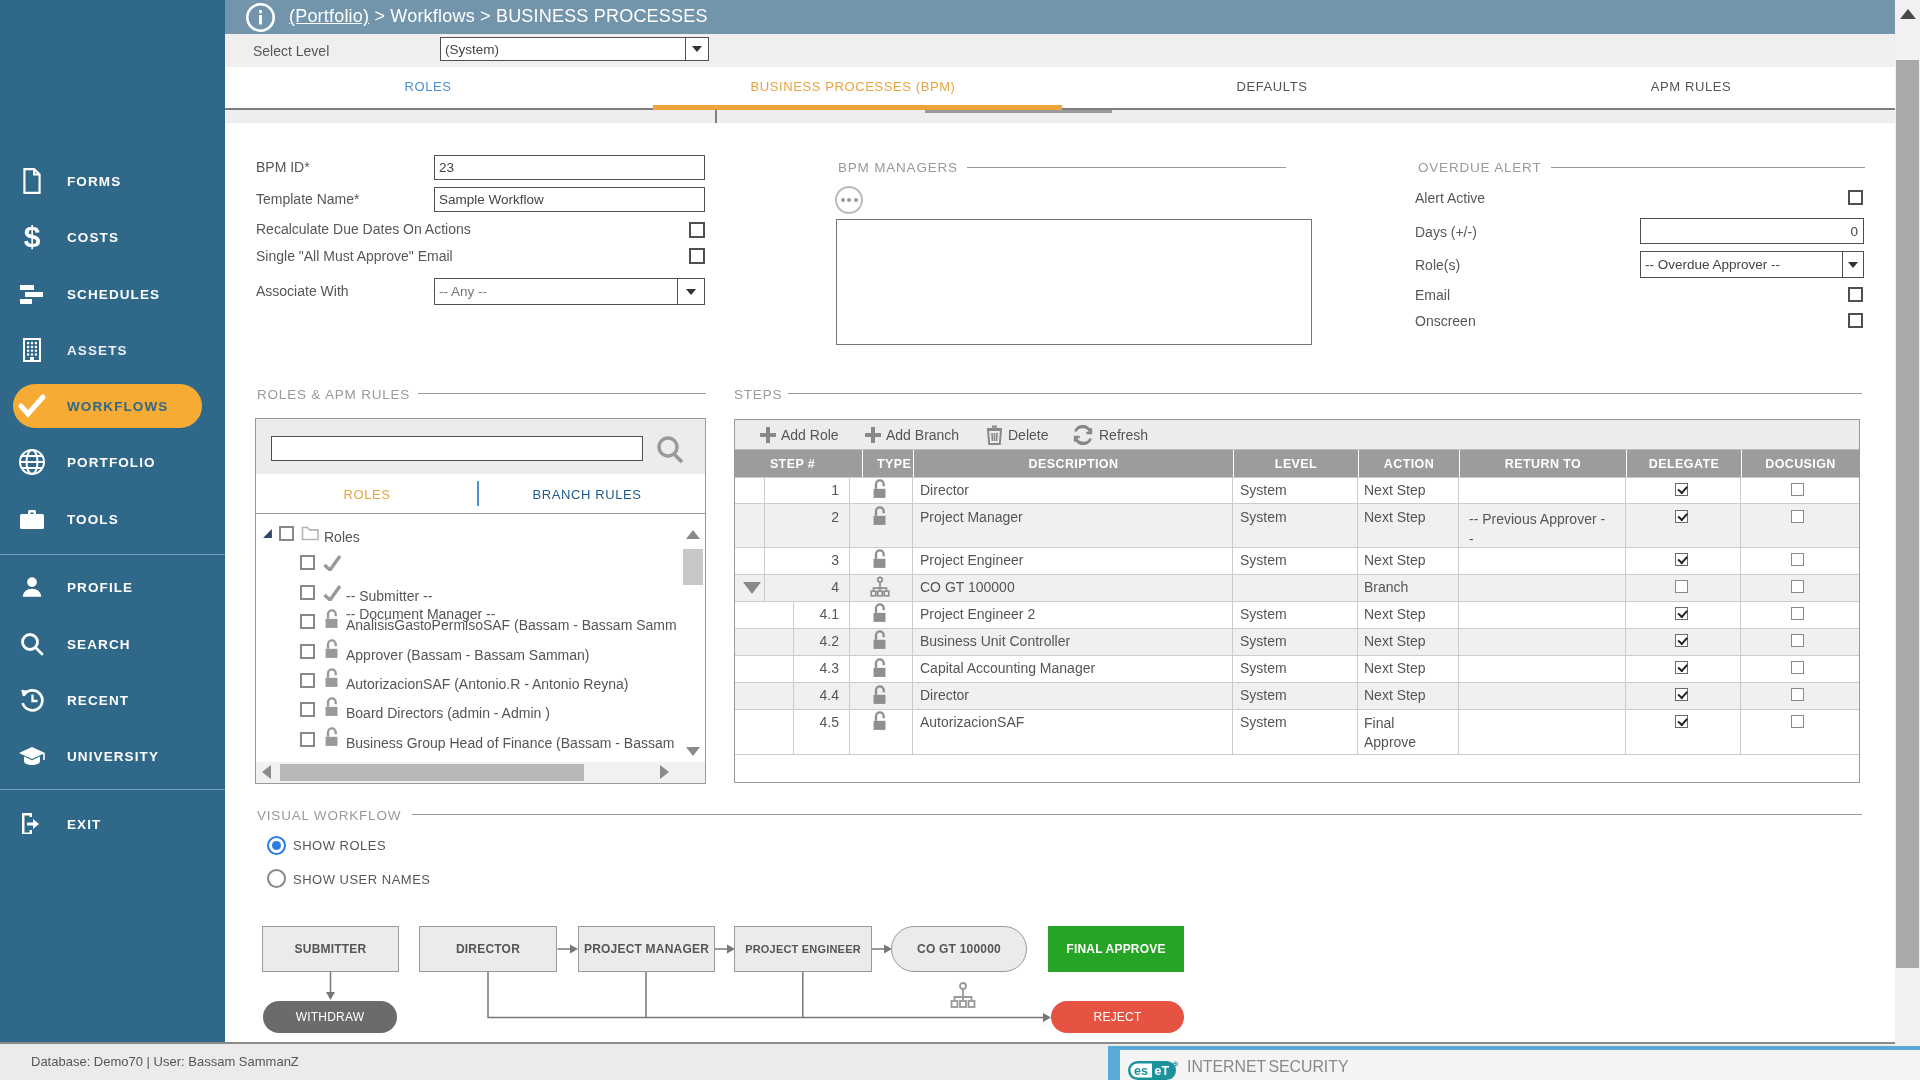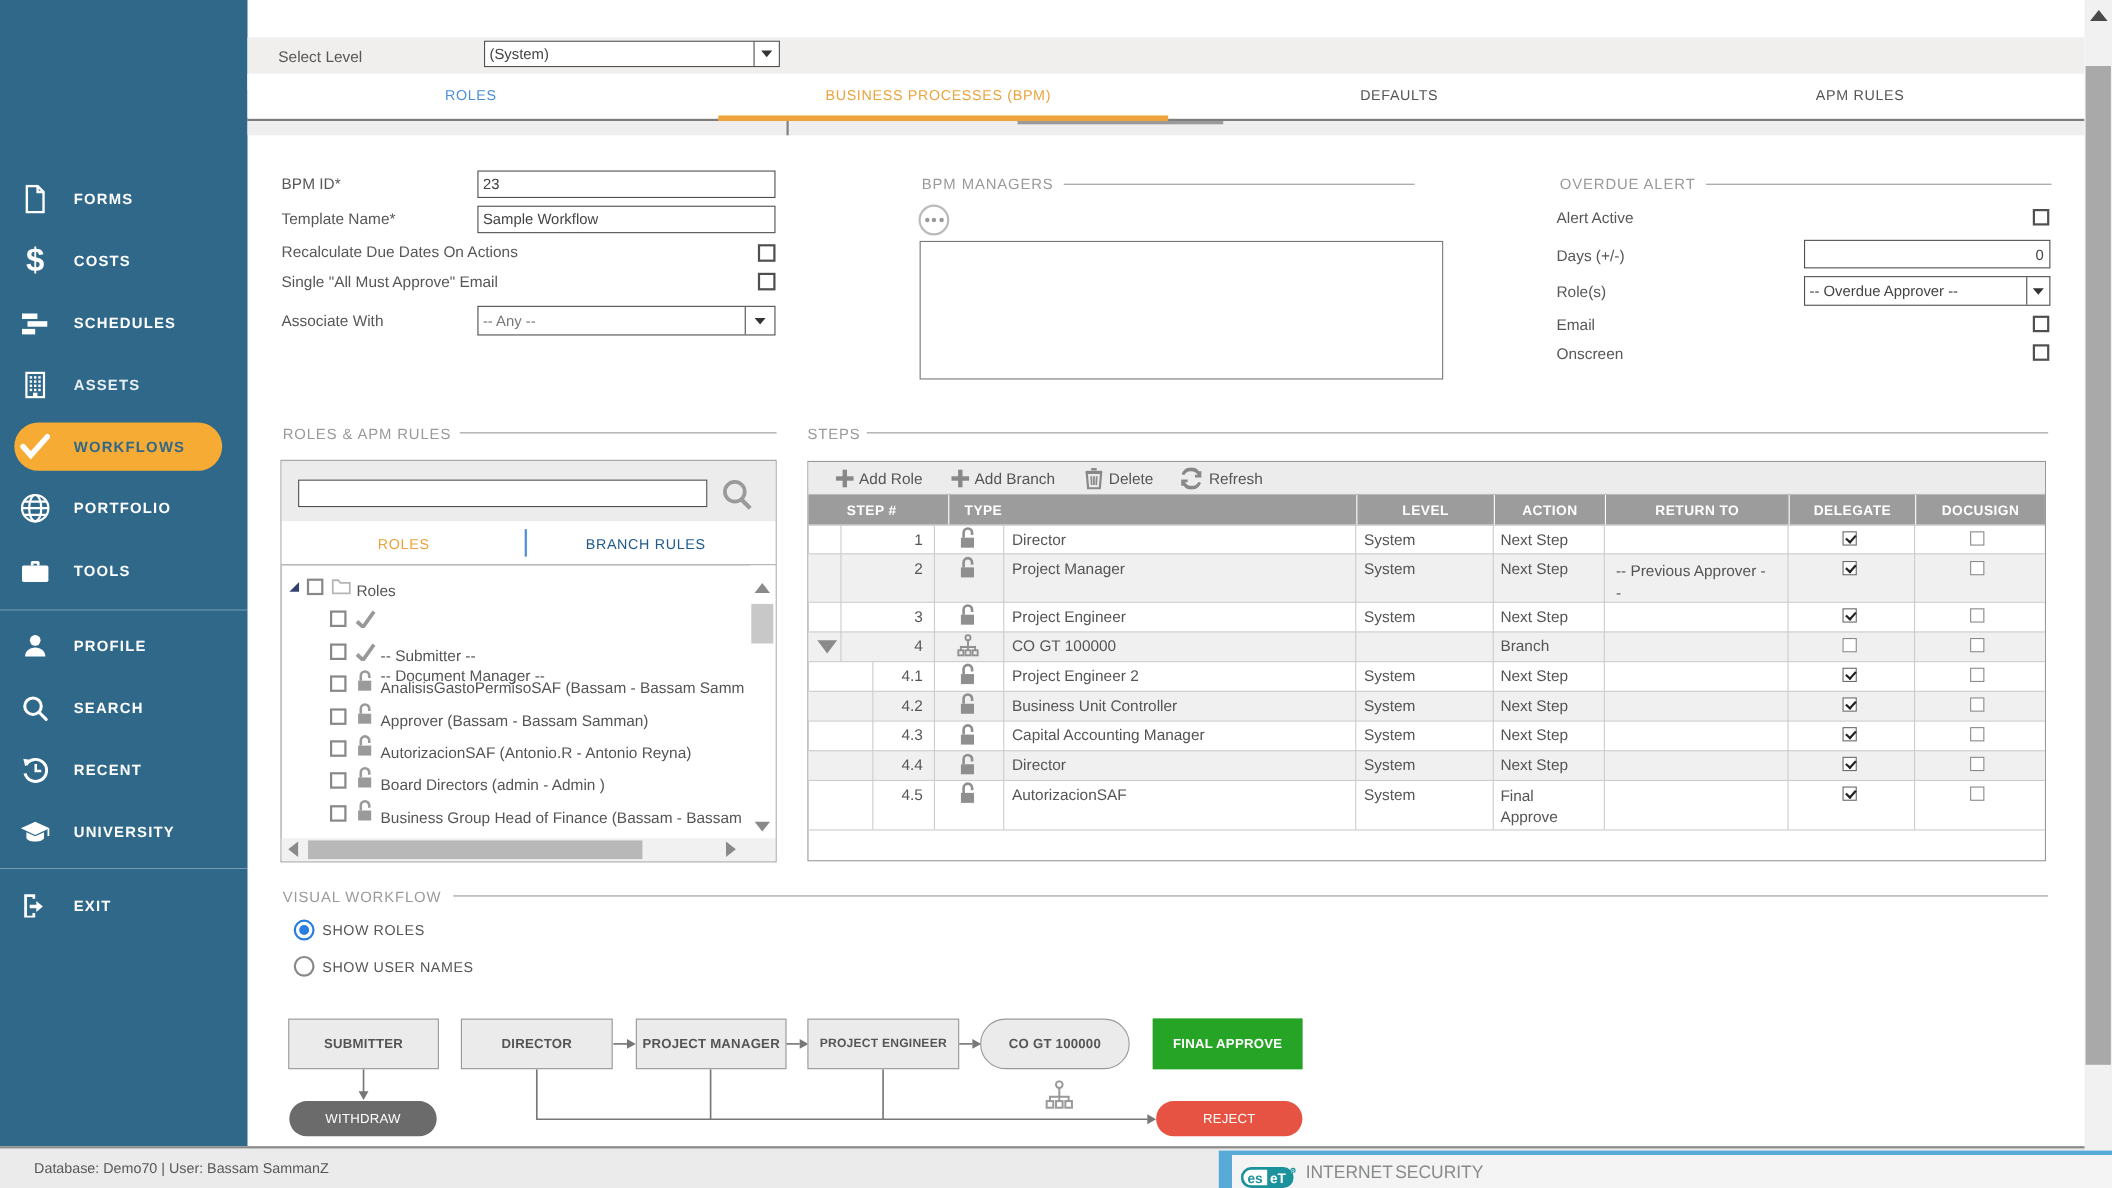--- a/index.html
+++ b/index.html
@@ -177,20 +177,28 @@
         <span class="micon">
     <svg width="26" height="26" viewBox="0 0 26 26" fill="#fff">
             <path d="M3 2h10v4h-2.5V4.5H5.5v17h5V19H13v4H3z"></path>
             <path d="M14 8l6 5-6 5v-3.4h-6v-3.2h6z"></path>
           </svg>
   </span>
         <span class="mlabel">EXIT</span>
       </div>
 </div>
 
+<div id="topbar">
+  <svg style="position:absolute;left:20px;top:2px;" width="31" height="31" viewBox="0 0 31 31">
+        <circle cx="15.5" cy="15.5" r="13.2" fill="none" stroke="#fff" stroke-width="2.6"></circle>
+        <rect x="14.1" y="13" width="2.8" height="9.5" fill="#fff"></rect>
+        <rect x="14.1" y="8" width="2.8" height="3.2" fill="#fff"></rect>
+      </svg>
+  <div id="crumb"><span style="text-decoration:underline;">(Portfolio)</span> &gt; Workflows &gt; BUSINESS PROCESSES</div>
+</div>
 <div id="selbar">
   <div class="lbl" style="left:28px;top:9px;">Select Level</div>
   <div class="inp" style="left:215px;top:3px;width:269px;height:24px;">(System)
     <div class="ddarrowbox" style="width:23px;">
           <span class="tri-d"></span>
         </div>
   </div>
 </div>
 <div id="tabrow">
   <div class="tab" style="left:203px;color:#4a90d9;">ROLES</div>
@@ -356,20 +364,21 @@
     <svg style="position:absolute;left:338px;top:5px;" width="20" height="20" viewBox="0 0 24 24" fill="#888">
           <path d="M12 4a8 8 0 0 1 6.9 4H16v3h7V4h-2.6a10.9 10.9 0 0 0-19 3.4l2.9.8A8 8 0 0 1 12 4z"></path>
           <path d="M12 20a8 8 0 0 1-6.9-4H8v-3H1v7h2.6a10.9 10.9 0 0 0 19-3.4l-2.9-.8A8 8 0 0 1 12 20z"></path>
         </svg>
     <div class="cell" style="left:364px;top:7px;">Refresh</div>
   </div>
 
   <div class="abs" style="left:0;top:30px;width:1124px;height:27px;background:#9c9c9c;">
     <div class="th" style="left:0;width:115px;border-left:none;">STEP #</div>
     <div class="th" style="left:127px;width:63px;">TYPE</div>
+    <div class="th" style="left:178px;width:320px;">DESCRIPTION</div>
     <div class="th" style="left:498px;width:125px;">LEVEL</div>
     <div class="th" style="left:623px;width:101px;">ACTION</div>
     <div class="th" style="left:724px;width:167px;">RETURN TO</div>
     <div class="th" style="left:891px;width:115px;">DELEGATE</div>
     <div class="th" style="left:1006px;width:118px;">DOCUSIGN</div>
   </div>
 
   <div class="grayrow" style="top:83px;height:44px;"></div>
   <div class="grayrow" style="top:153.5px;height:27.5px;"></div>
   <div class="grayrow" style="top:207.5px;height:27.5px;"></div>

